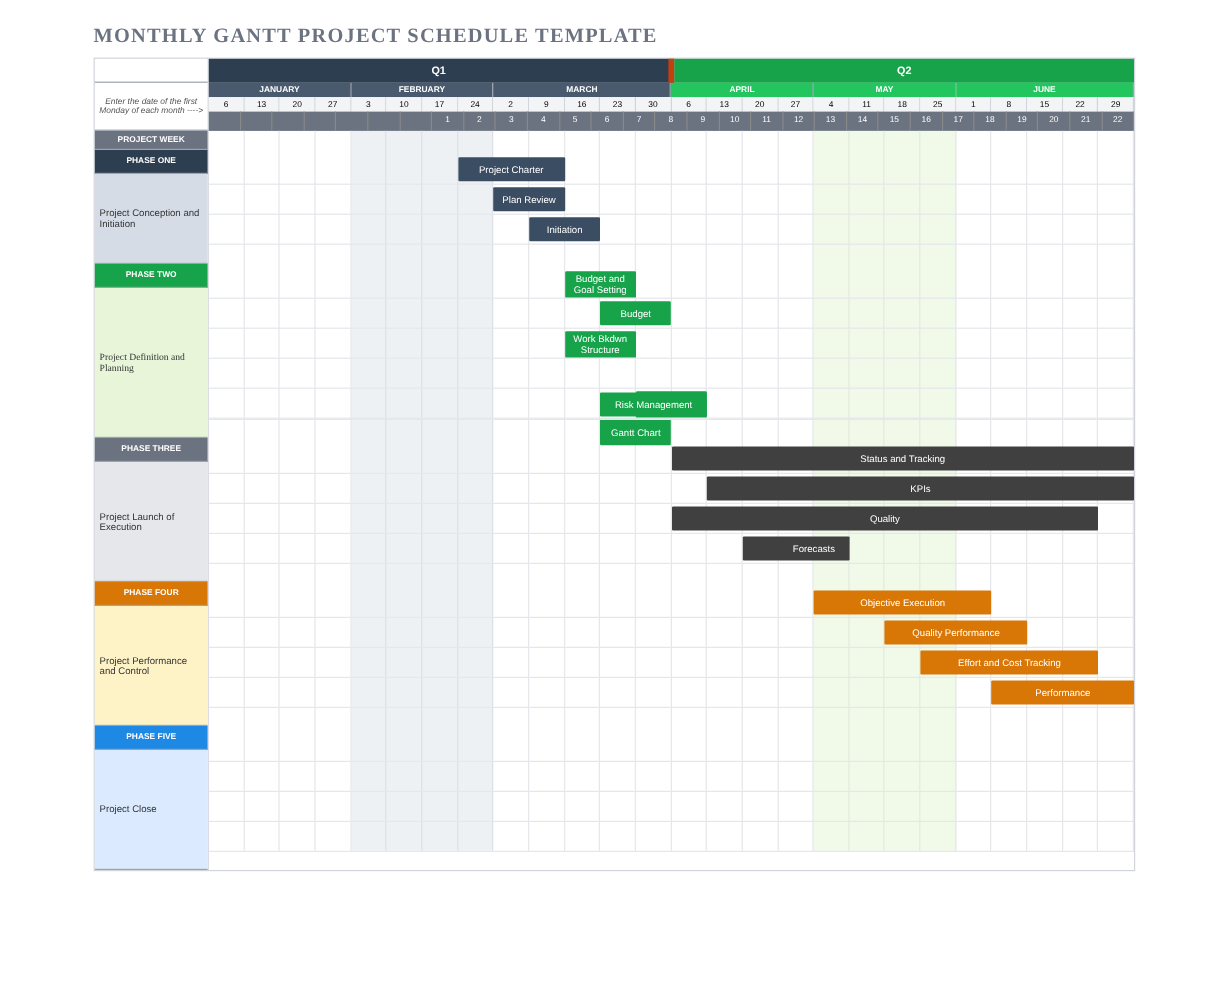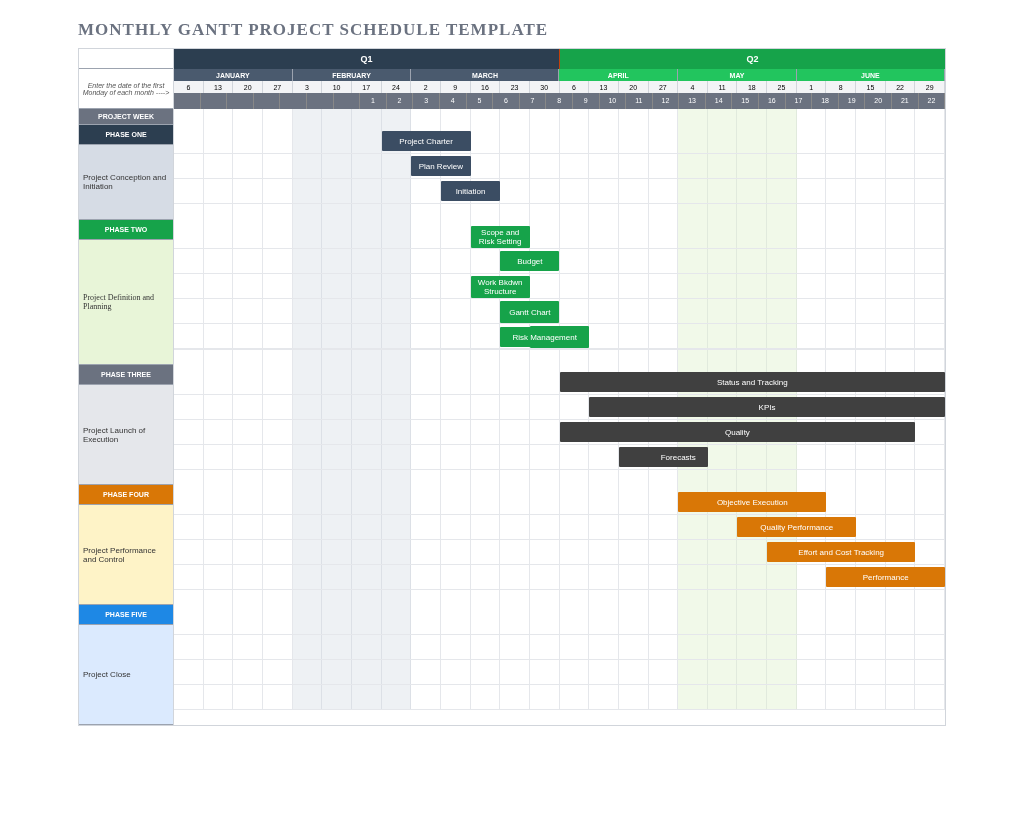--- a/index.html
+++ b/index.html
@@ -18,21 +18,21 @@
 .ph1-c{background:#d6dce5;height:75px}
 .ph2-h{background:#16a34a}
 .ph2-c{background:#e8f5d8;height:125px}
 .ph3-h{background:#6b7280}
 .ph3-c{background:#e5e7eb;height:100px}
 .ph4-h{background:#d97706}
 .ph4-c{background:#fef3c7;height:100px}
 .ph5-h{background:#1e88e5}
 .ph5-c{background:#dbeafe;height:100px}
 .quarter-row{height:20px;display:flex}
-.q1{background:#2c3e50;color:#fff;flex:13;display:flex;align-items:center;justify-content:center;font-size:9px;font-weight:bold;border-right:1px solid #c2410c}
+.q1{background:#2c3e50;color:#fff;flex:13;display:flex;align-items:center;justify-content:center;font-size:9px;font-weight:bold;border-right:5px solid #c2410c}
 .q2{background:#16a34a;color:#fff;flex:13;display:flex;align-items:center;justify-content:center;font-size:9px;font-weight:bold}
 .month-row{height:12px;display:flex}
 .month{text-align:center;font-size:7px;font-weight:bold;display:flex;align-items:center;justify-content:center;border-right:1px solid #9ca3af}
 .m-q1{background:#4a5a6e;color:#fff}
 .m-q2{background:#22c55e;color:#fff}
 .dates-row{height:12px;display:flex;font-size:7px}
 .date-cell{flex:1;text-align:center;border-right:1px solid #d1d5db;display:flex;align-items:center;justify-content:center;background:#f3f4f6}
 .week-row{height:16px;display:flex;background:#6b7280;color:#fff;font-size:7px}
 .week-cell{flex:1;text-align:center;border-right:1px solid #888;display:flex;align-items:center;justify-content:center}
 .chart-body{position:relative}
@@ -187,30 +187,30 @@
             <div class="bar b-navy" style="left: 26.9231%; width: 11.5385%;">Project Charter</div>
           </div>
           <div class="body-row tall">
             <div class="bar b-navy" style="left: 30.7692%; width: 7.69231%;">Plan Review</div>
           </div>
           <div class="body-row tall">
             <div class="bar b-navy" style="left: 34.6154%; width: 7.69231%;">Initiation</div>
           </div>
           <div style="height: 20px; position: relative;"></div>
           <div class="body-row tall">
-            <div class="bar tall b-green" style="left: 38.4615%; width: 7.69231%;">Scope and Risk Setting</div>
+            <div class="bar tall b-green" style="left: 38.4615%; width: 7.69231%;">Budget and Goal Setting</div>
           </div>
           <div class="body-row tall">
             <div class="bar b-green" style="left: 42.3077%; width: 7.69231%;">Budget</div>
           </div>
           <div class="body-row tall">
             <div class="bar tall b-green" style="left: 38.4615%; width: 7.69231%;">Work Bkdwn Structure</div>
           </div>
           <div class="body-row tall">
-            <div class="bar tall b-green" style="left: 42.3077%; width: 7.69231%;">Gantt Chart</div>
+            <div class="bar tall b-green" style="left: 42.3077%; width: 7.69231%; margin-top: 48px;">Gantt Chart</div>
           </div>
           <div class="body-row tall">
             <div class="bar tall b-green" style="left: 46.1538%; width: 7.69231%;">Communication Plan</div>
           </div>
           <div class="body-row" style="height: 0px;">
             <div class="bar b-green" style="left: 42.3077%; width: 11.5385%; top: -22px;">Risk Management</div>
           </div>
           <div style="height: 20px; position: relative;"></div>
           <div class="body-row tall">
             <div class="bar b-gray" style="left: 50%; width: 50%;">Status and Tracking</div>

